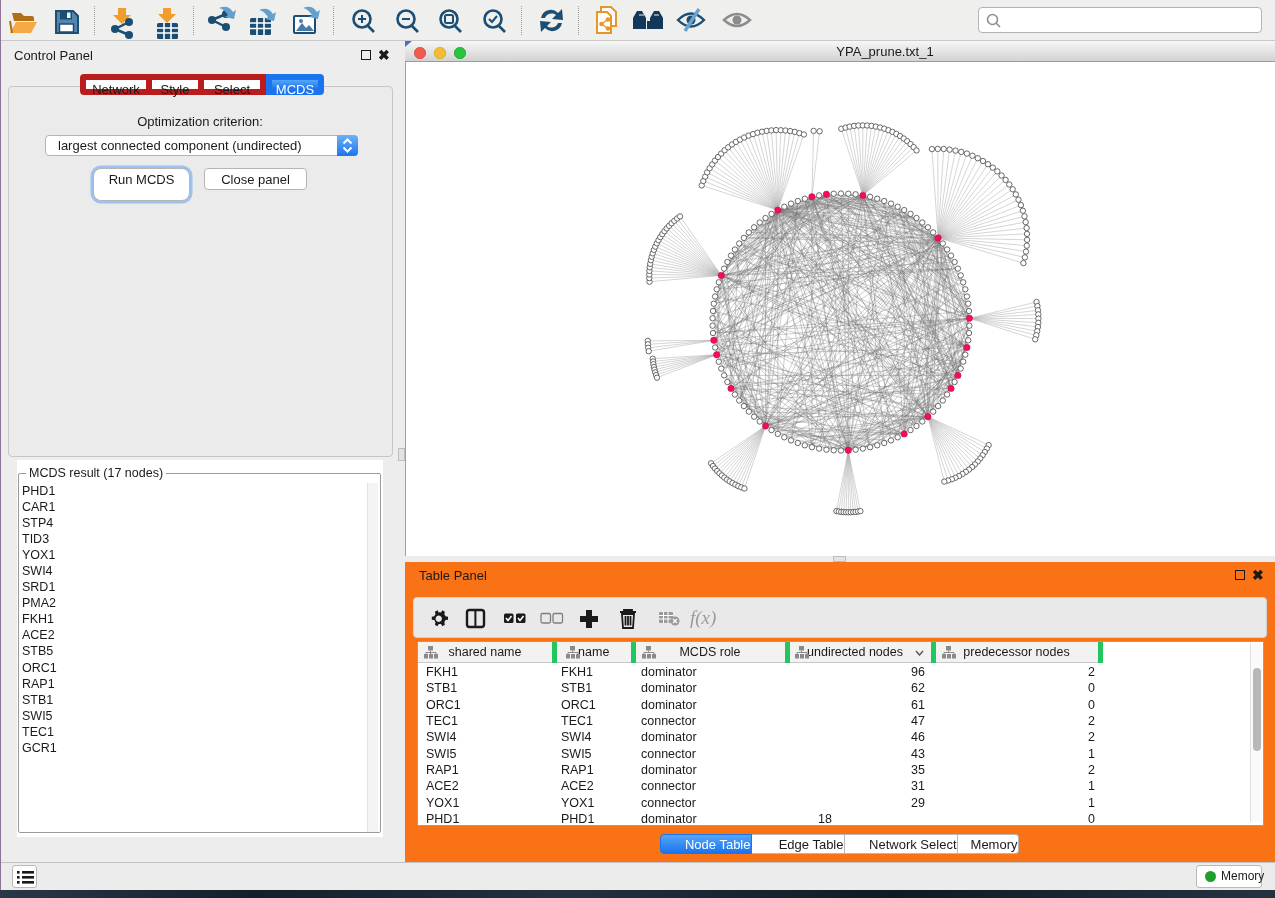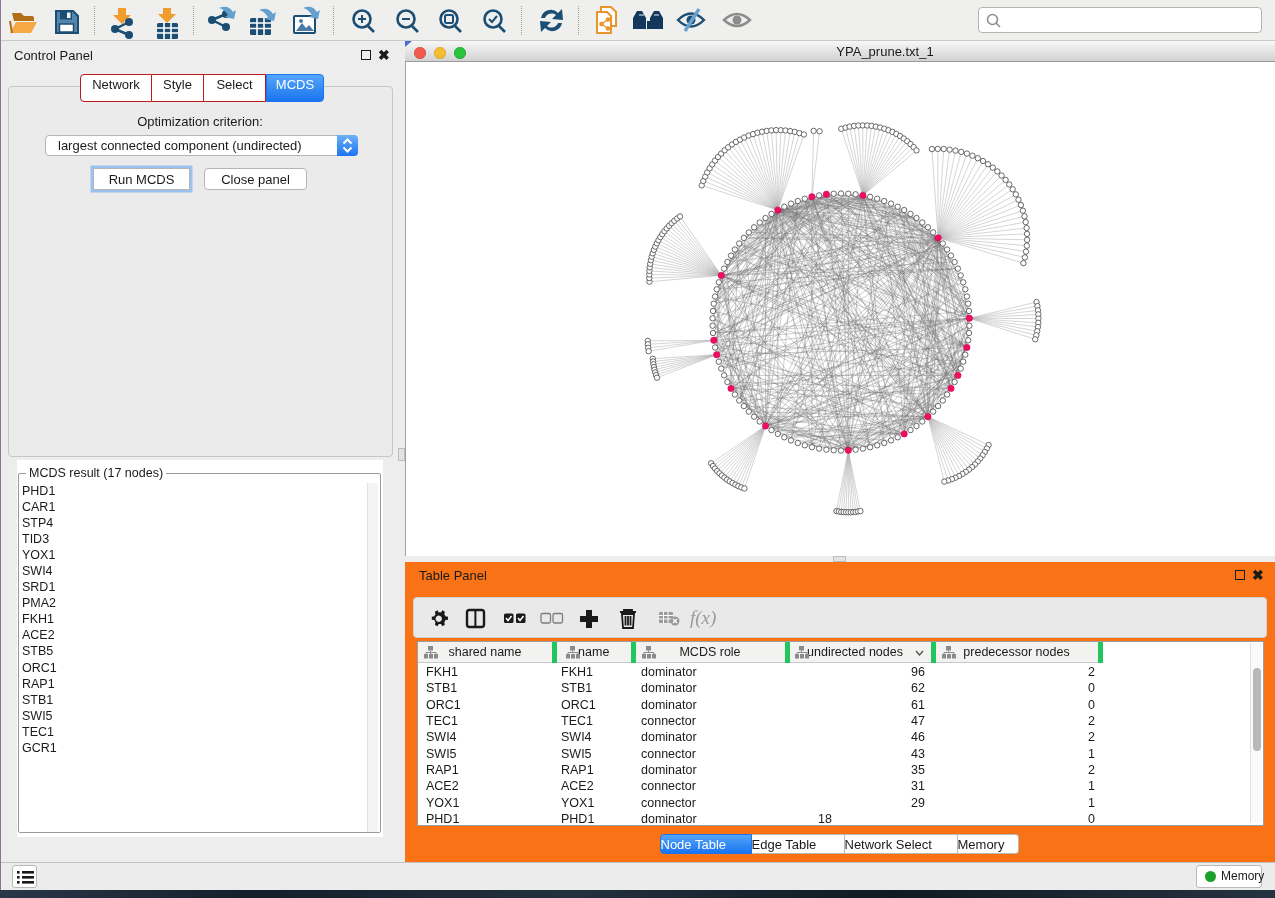--- a/index.html
+++ b/index.html
@@ -5,21 +5,21 @@
 body{font-family:"Liberation Sans",sans-serif;background:#ededed;position:relative;font-size:13px;color:#1a1a1a}
 .abs{position:absolute}
 .toolbar{left:0;top:0;width:1275px;height:41px;background:#efefee;border-bottom:1px solid #c9c9c9}
 .leftedge{left:0;top:0;width:1px;height:890px;background:#8e7396;z-index:50}
 .tsep{position:absolute;top:6px;height:29px;width:1px;border-left:1px dotted #9a9a9a}
 .searchbox{position:absolute;left:978px;top:7px;width:284px;height:26px;background:#fff;border:1px solid #b4b4b4;border-radius:4px}
 .ctitle{left:14px;top:48px;font-size:13px}
 .winbtn{position:absolute;top:50px;width:10px;height:10px;border:1.6px solid #1a1a1a}
 .xbtn{position:absolute;top:47px;font-size:14px;font-weight:bold}
 .tabs{left:80px;top:74px;height:21px}
-.tab{position:absolute;top:0;height:28px;background:#fff;border:1px solid #b91c1c;font-size:13px;text-align:center;line-height:20px}
+.tab{position:absolute;top:0;height:21px;background:#fff;border:6px solid #b91c1c;font-size:13px;text-align:center;line-height:20px}
 .tabsel{background:linear-gradient(#55a6f8,#1a74ef);color:#fff;border-color:#1a74ef}
 .cpanel{left:8px;top:86px;width:385px;height:371px;background:#ebebeb;border:1px solid #c6c6c6;border-radius:4px}
 .whitebox{left:17px;top:460px;width:366px;height:377px;background:#fff}
 .fieldset{position:absolute;left:1px;top:13px;width:363px;height:360px;border:1px solid #9a9a9a;border-radius:2px}
 .legend{position:absolute;left:9px;top:6px;background:#fff;padding:0 3px;font-size:12.5px}
 .mlist{position:absolute;left:5px;top:23px;font-size:12.5px;line-height:16.05px}
 .scrtrack{position:absolute;right:5px;top:23px;width:11px;height:349px;background:#f4f4f4;border-left:1px solid #e2e2e2}
 .statusbar{left:0;top:862px;width:1275px;height:28px;background:#ececec;border-top:1px solid #c2c2c2}
 .sbtn{position:absolute;background:#fff;border:1px solid #b9b9b9;border-radius:3px}
 .wall{left:0;top:890px;width:1275px;height:8px;background:linear-gradient(90deg,#2a3747,#141f2b 20%,#23303e 45%,#101a24 70%,#253240)}
@@ -27,21 +27,21 @@
 .tl{position:absolute;top:47px;width:11.5px;height:11.5px;border-radius:50%}
 .canvas{left:405px;top:62px;width:870px;height:494px;background:#fff;border-left:1px solid #a0a0a0}
 .tpanel{left:405px;top:562px;width:870px;height:300px;background:#f97316}
 .ttools{position:absolute;left:8px;top:35px;width:854px;height:41px;background:#e9e9e9;border:1px solid #d2d2d2;border-radius:4px}
 .tbl{position:absolute;left:12px;top:79px;width:847px;height:185px;background:#fff;border:1px solid #9e9e9e}
 .thead{position:absolute;left:0;top:0;height:21px;background:#f2f2f1;border-bottom:1px solid #c8c8c8;border-right:1px solid #c8c8c8;font-size:12.5px}
 .hcell{position:absolute;top:0;height:21px;border-right:5px solid #22c55e}
 .htxt{position:absolute;top:3px;width:100%;text-align:center;font-size:12.5px}
 .trow{position:absolute;font-size:12.5px;height:16px;line-height:16px}
 .btabs{position:absolute;top:272px;height:20px;font-size:13px}
-.btab{position:absolute;top:0;height:20px;background:#fff;border:1px solid #b9b9b9;text-align:left;line-height:19px}
+.btab{position:absolute;top:0;height:20px;background:#fff;border:1px solid #b9b9b9;text-align:right;line-height:19px}
 </style></head><body>
 <div class="abs toolbar">
 <svg class="abs" style="left:0;top:0" width="770" height="41" viewBox="0 0 770 41">
 
 <path d="M12 13 h9 l3 3 h8 a2 2 0 0 1 2 2 v3 h-20 z" fill="#b06f15"></path>
 <path d="M10 33 l6-11 h21 l-6 11 z" fill="#f6a845"></path>
 <path d="M12 33 l-2-12" stroke="#b06f15" stroke-width="2" fill="none"></path>
 
 <g transform="translate(55,10)">
 <path d="M1 1 h17 l5 5 v17 h-22 z" fill="#5585ad" stroke="#1c4e74" stroke-width="2"></path>
@@ -164,21 +164,21 @@
 </div>
 <div class="abs" style="left:0;top:114px;width:400px;text-align:center;font-size:13px">Optimization criterion:</div>
 <div class="abs" style="left:45px;top:135px;width:313px;height:21px;background:#fff;border:1px solid #b5b5b5;border-radius:4px;line-height:19px">
 <span style="margin-left:12px">largest connected component (undirected)</span>
 <div style="position:absolute;right:-1px;top:-1px;width:21px;height:21px;background:linear-gradient(#6cb1f8,#1d74ee);border-radius:0 4px 4px 0">
 <svg width="21" height="21" viewBox="0 0 21 21">
         <path d="M6.5 8.5 L10.5 4.5 L14.5 8.5 M6.5 12.5 L10.5 16.5 L14.5 12.5" stroke="#fff" stroke-width="2" fill="none"></path>
       </svg>
 </div>
 </div>
-<div class="abs" style="left:93px;top:168px;width:97px;height:22px;background:#fff;border:1px solid #b5b5b5;border-radius:0;text-align:center;line-height:21px;box-shadow:0 0 0 2.5px rgba(90,160,245,0.55)">Run MCDS</div>
+<div class="abs" style="left:93px;top:168px;width:97px;height:33px;background:#fff;border:1px solid #b5b5b5;border-radius:8px;text-align:center;line-height:21px;box-shadow:0 0 0 2.5px rgba(90,160,245,0.55)">Run MCDS</div>
 <div class="abs" style="left:204px;top:168px;width:103px;height:22px;background:#fff;border:1px solid #b5b5b5;border-radius:4px;text-align:center;line-height:21px">Close panel</div>
 
 <div class="abs whitebox">
 <div class="fieldset"></div>
 <div class="legend">MCDS result (17 nodes)</div>
 <div class="mlist">PHD1<br>CAR1<br>STP4<br>TID3<br>YOX1<br>SWI4<br>SRD1<br>PMA2<br>FKH1<br>ACE2<br>STB5<br>ORC1<br>RAP1<br>STB1<br>SWI5<br>TEC1<br>GCR1</div>
 <div class="scrtrack"></div>
 </div>
 
 <div class="abs statusbar"></div>

